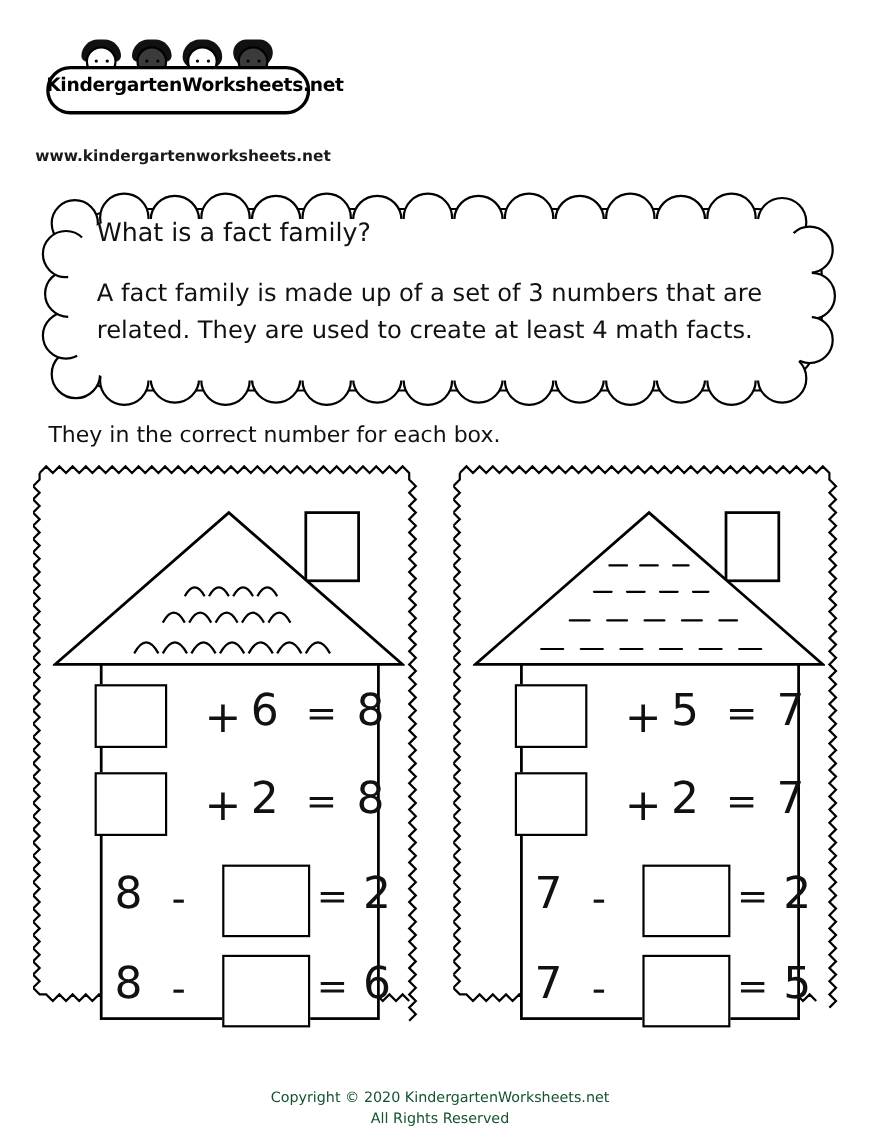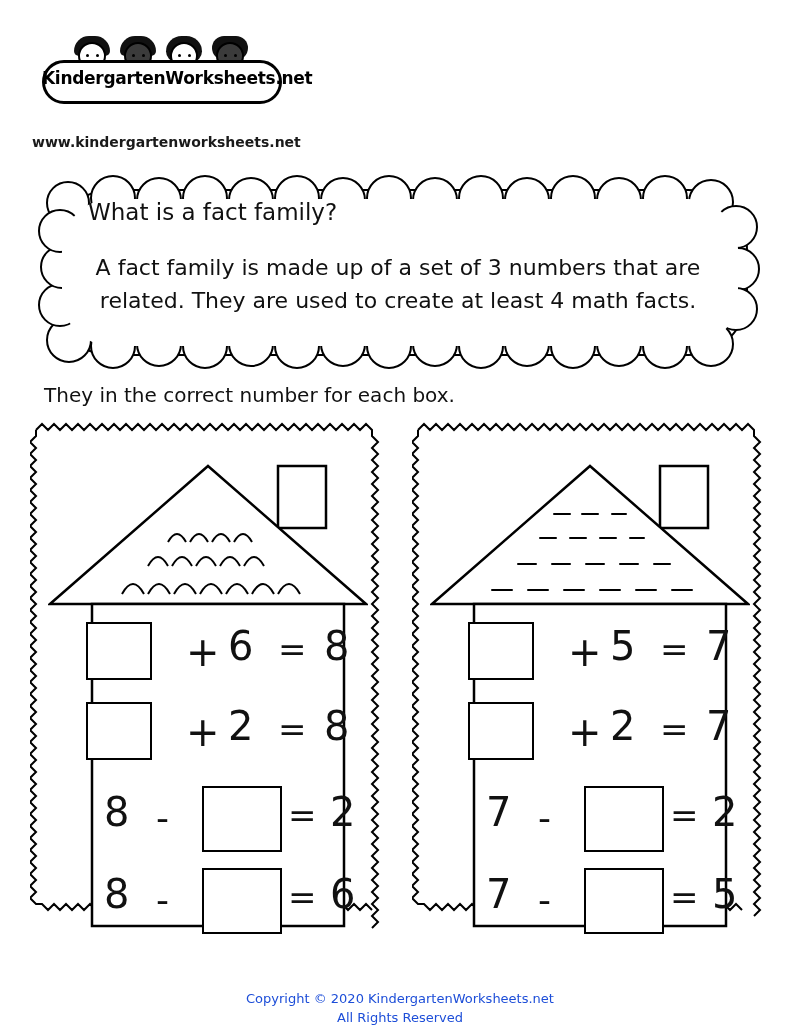--- a/index.html
+++ b/index.html
@@ -154,21 +154,20 @@
     border-top: 2.5px solid #000;
   }
 
   
   .cloud {
     position: absolute;
     left: 38px;
     top: 175px;
     width: 724px;
     height: 195px;
-    text-align: center;
   }
   .cloud-body {
     position: absolute;
     left: 14px;
     top: 14px;
     width: 696px;
     height: 167px;
     background: #fff;
     border: 2.5px solid #000;
     border-radius: 60px;
@@ -267,21 +266,21 @@
     line-height: 1;
   }
 
   .footer {
     position: absolute;
     left: 0;
     top: 989px;
     width: 800px;
     text-align: center;
     font-size: 13px;
-    color: #1d4ed8;
+    color: #14532d;
     line-height: 19px;
   }
 </style>
 </head>
 <body>
 
 <div class="header">
 
   <div class="logo-block">
     <div class="logo-badge">

